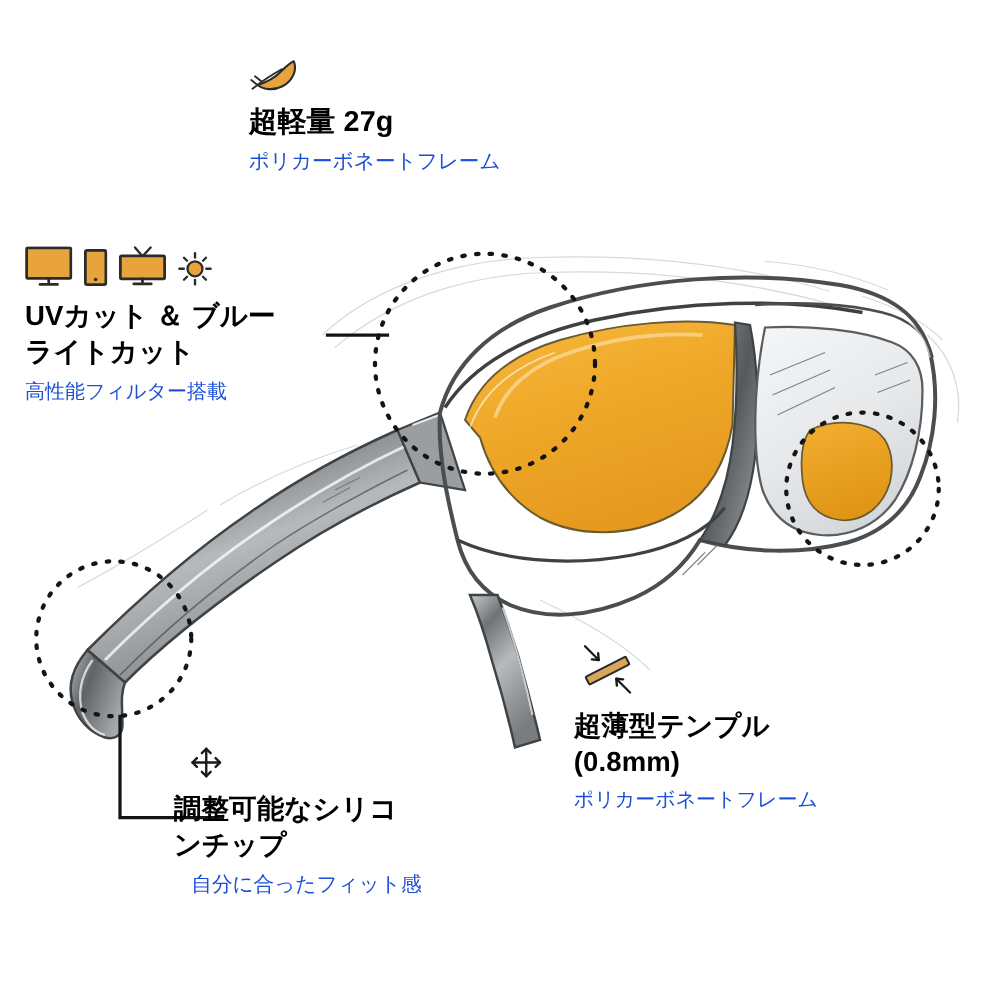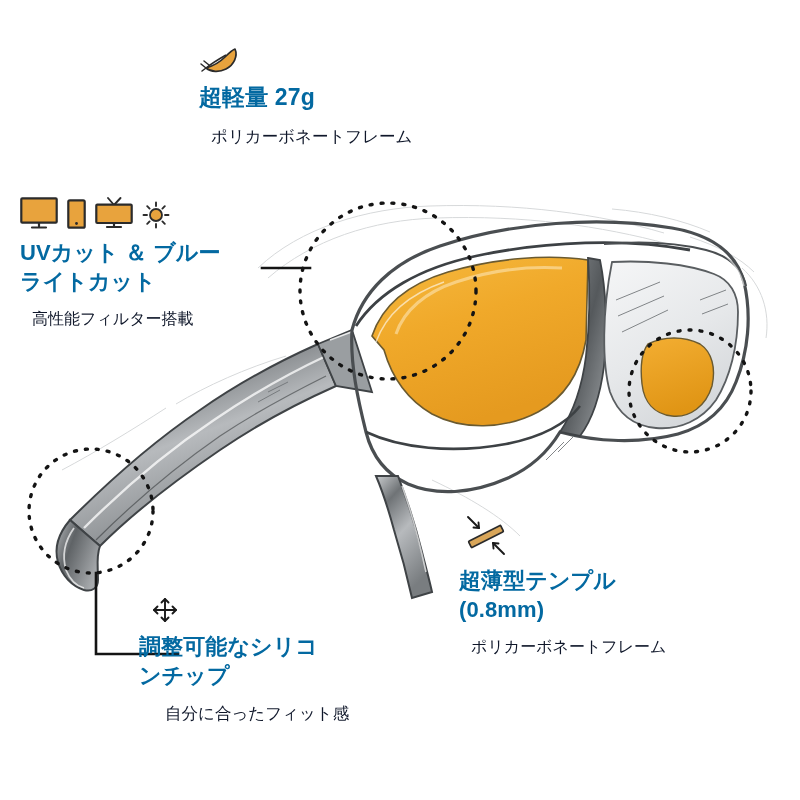--- a/index.html
+++ b/index.html
@@ -14,30 +14,30 @@
   }
   #stage{position:relative;width:800px;height:800px;overflow:hidden;background:#fff;}
 
   
   #product-art{position:absolute;left:0;top:0;width:800px;height:800px;}
 
   
   .callout{position:absolute;}
   .co-title{
     font-weight:bold;
-    color:#0369a1;
+    color:#000000;
     letter-spacing:.005em;
     line-height:1.30;
     white-space:pre-line;
     margin:0;
   }
   .co-sub{
-    color:#0f172a;
+    color:#1d4ed8;
     line-height:1.35;
-    margin:12px;
+    margin:0;
     white-space:pre-line;
   }
   .co-icon{display:block;margin-bottom:9px;}
 
   
   #callout-lightweight{left:199px;top:44px;width:300px;}
   #callout-lightweight .co-title{font-size:23px;margin-bottom:5px;}
   #callout-lightweight .co-sub{font-size:16.5px;}
 
   #callout-amber{left:556px;top:58px;width:240px;}

